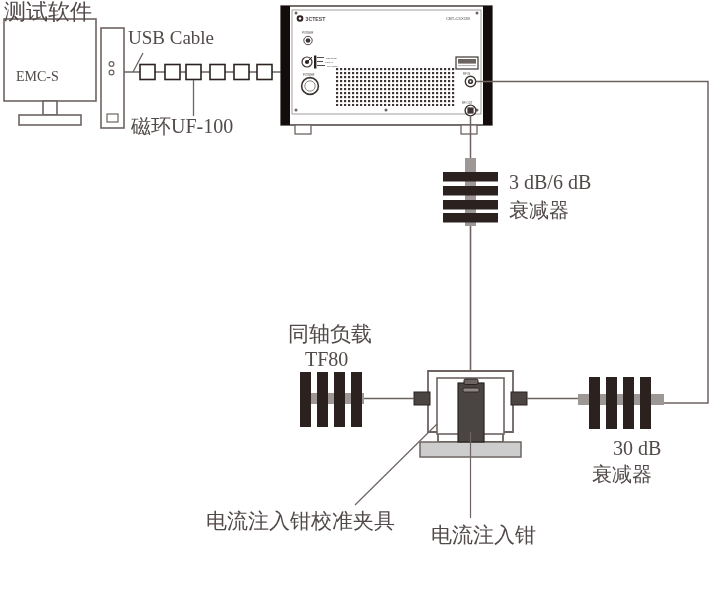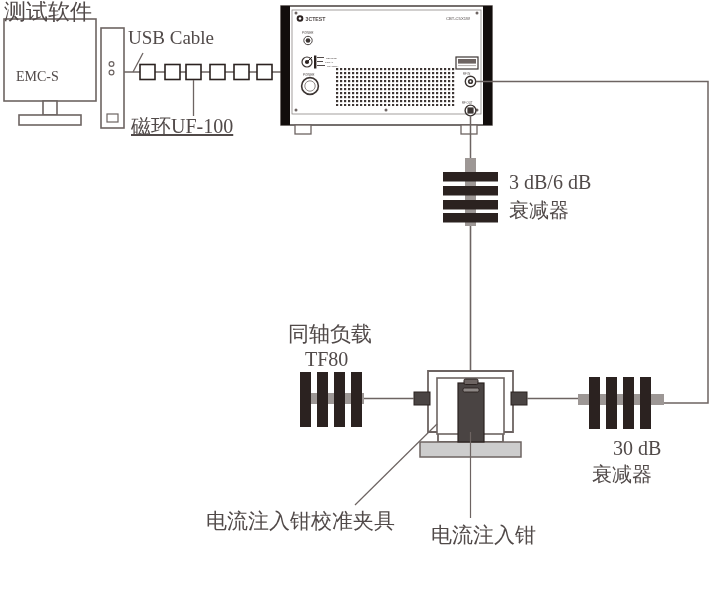--- a/index.html
+++ b/index.html
@@ -187,21 +187,21 @@
     <line x1="470.5" y1="432" x2="470.5" y2="518" stroke="#6d6462" stroke-width="1.2"></line>
   </g>
 </svg>
 
 <div class="lbl lbl-cn" style="left:4px;top:-1px;font-size:22px;">测试软件</div>
 
 <div class="lbl" style="left:16px;top:57px;font-size:14px;margin-top:12px;">EMC-S</div>
 
 <div class="lbl" style="left:128px;top:27px;font-size:19px;">USB Cable</div>
 
-<div class="lbl lbl-cn" style="left:131px;top:115px;font-size:20px;text-decoration:underline;">磁环UF-100</div>
+<div class="lbl lbl-cn" style="left:131px;top:115px;font-size:20px;">磁环UF-100</div>
 
 <div class="lbl" style="left:509px;top:171px;font-size:20px;">3 dB/6 dB</div>
 <div class="lbl lbl-cn" style="left:509px;top:199px;font-size:20px;">衰减器</div>
 
 <div class="lbl lbl-cn" style="left:288px;top:322px;font-size:21px;">同轴负载</div>
 <div class="lbl" style="left:305px;top:348px;font-size:20px;">TF80</div>
 
 <div class="lbl" style="left:592px;top:437px;font-size:20px;margin-left:21px;">30 dB</div>
 <div class="lbl lbl-cn" style="left:592px;top:463px;font-size:20px;">衰减器</div>
 

